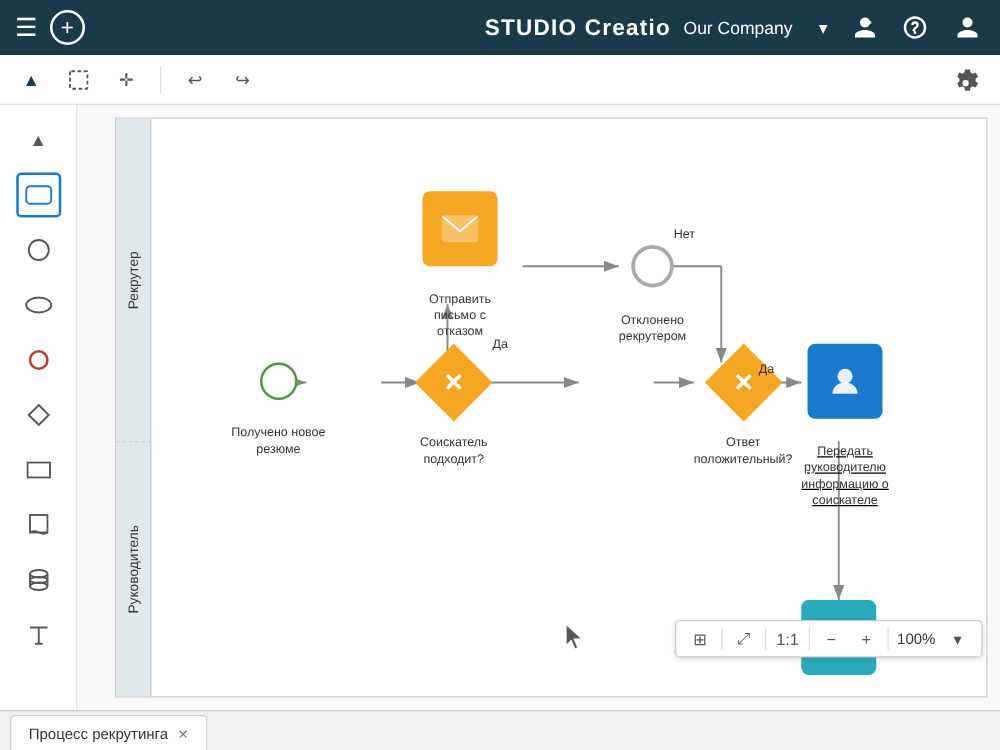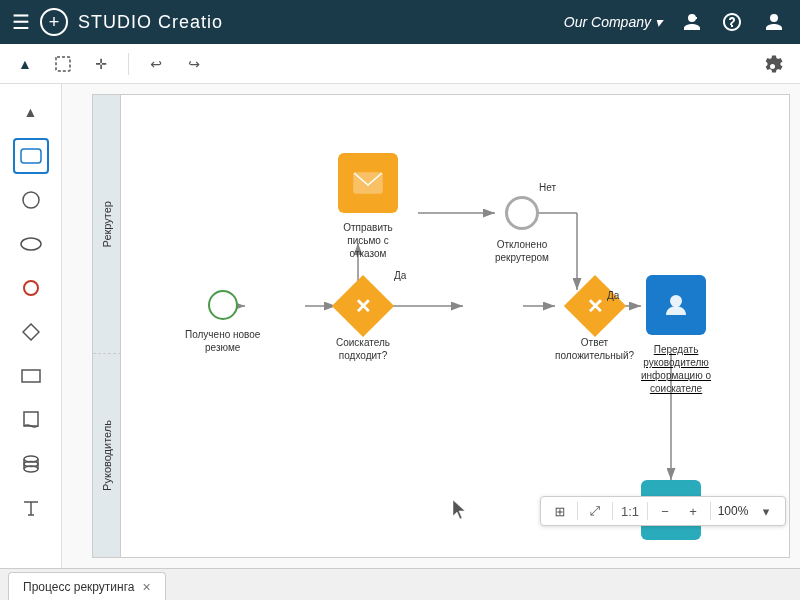--- a/index.html
+++ b/index.html
@@ -10,38 +10,37 @@
       background: #1a3a4a;
       height: 44px;
       display: flex;
       align-items: center;
       padding: 0 12px;
       color: white;
       gap: 10px;
     }
     .topbar-title {
       flex: 1;
-      text-align: left;
+      text-align: right;
       font-size: 18px;
-      font-weight: 400;
+      font-weight: 700;
       letter-spacing: 1px;
       color: #fff;
     }
     .topbar-right {
       display: flex;
       align-items: center;
       gap: 14px;
     }
     .topbar-company {
       display: flex;
       align-items: center;
-      gap: 4px;
+      gap: 21px;
       font-size: 14px;
       cursor: pointer;
-      font-style: italic;
     }
     .topbar-icon {
       width: 28px;
       height: 28px;
       display: flex;
       align-items: center;
       justify-content: center;
       cursor: pointer;
       border-radius: 50%;
       color: white;
@@ -253,21 +252,21 @@
       width: 34px;
       height: 34px;
       border-radius: 50%;
       border: 3px solid #aaa;
       background: white;
     }
     .flow-label {
       font-size: 10px;
       color: #333;
       text-align: center;
-      margin-top: 8px;
+      margin-top: 20px;
       max-width: 80px;
       line-height: 1.3;
     }
 
     
     .arrows-svg {
       position: absolute;
       top: 0;
       left: 0;
       width: 100%;

